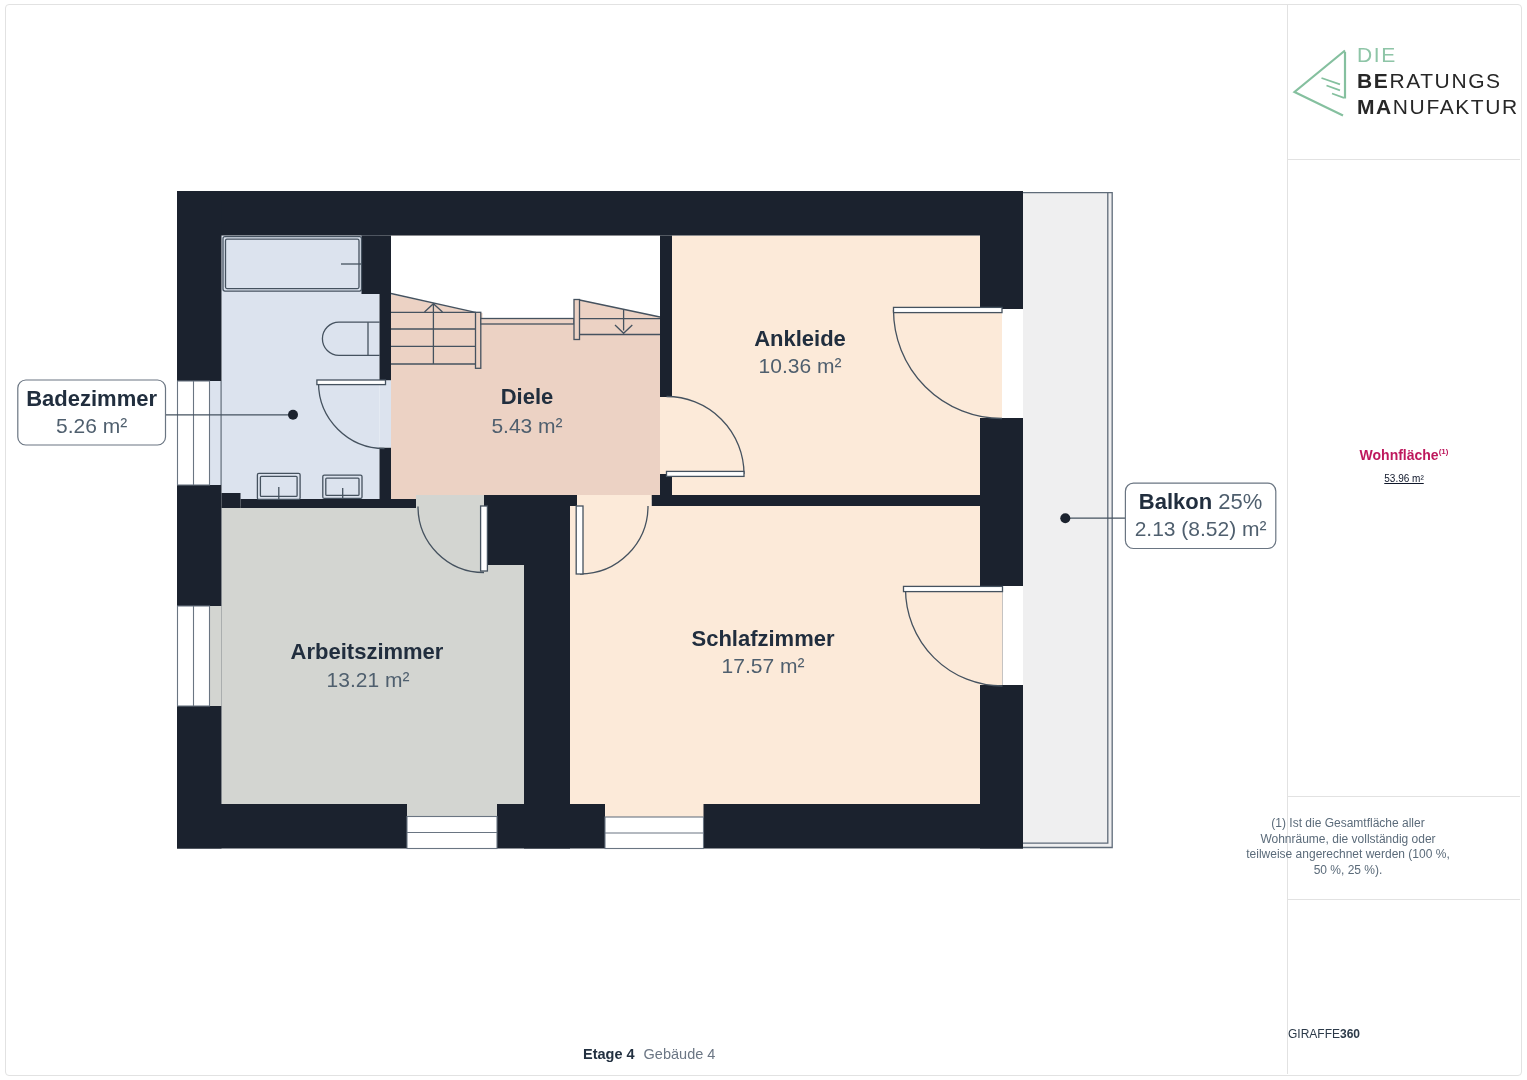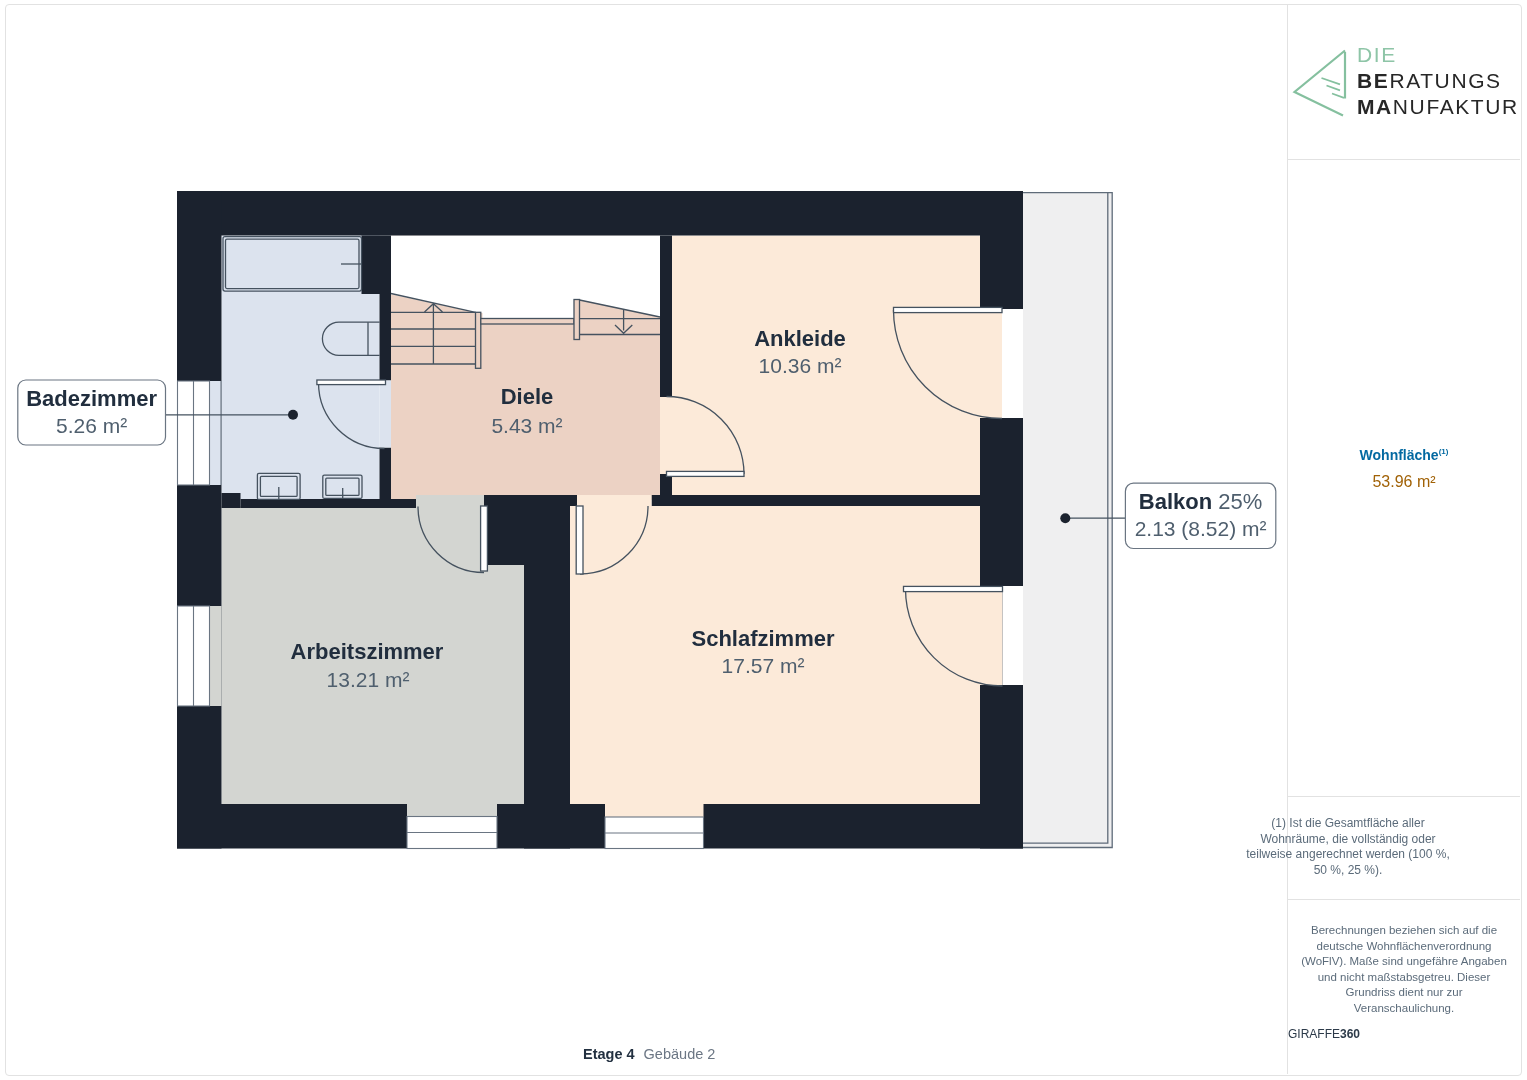--- a/index.html
+++ b/index.html
@@ -25,31 +25,30 @@
   <path d="M1345,52 L1345,98.5" stroke="#85c09f" stroke-width="2.2"></path>
   <path d="M1321.5,78 L1340,84.3 M1326.5,85.5 L1340,90.3 M1332,93.5 L1344,97.8" stroke="#85c09f" stroke-width="1.8"></path>
 </svg>
 
 <div class="abs" style="left:1357px;top:42px;font-size:21px;line-height:26px;letter-spacing:1.6px;color:#272727;">
   <div style="color:#8ec5a7;">DIE</div>
   <div><b>BE</b>RATUNGS</div>
   <div><b>MA</b>NUFAKTUR</div>
 </div>
 
-<div class="abs" style="left:1288px;top:447px;width:232px;text-align:center;font-size:14px;font-weight:bold;color:#0369a1;">Wohnfläche<span style="font-size:8px;vertical-align:6px;">(1)</span></div>
-
-<div class="abs" style="left:1288px;top:473px;width:232px;text-align:center;font-size:16px;color:#a16207;">53.96 m²</div>
+<div class="abs" style="left:1288px;top:447px;width:232px;text-align:center;font-size:14px;font-weight:bold;color:#be185d;">Wohnfläche<span style="font-size:8px;vertical-align:6px;">(1)</span></div>
+
+<div class="abs" style="left:1288px;top:473px;width:232px;text-align:center;font-size:10px;color:#0f172a;text-decoration:underline;">53.96 m²</div>
 
 <div class="abs" style="left:1232px;top:816px;width:232px;text-align:center;font-size:12px;line-height:15.5px;color:#5b6b7a;">(1) Ist die Gesamtfläche aller<br>Wohnräume, die vollständig oder<br>teilweise angerechnet werden (100&nbsp;%,<br>50&nbsp;%, 25&nbsp;%).</div>
 
-<div class="abs" style="left:1288px;top:923px;width:232px;text-align:center;font-size:11.5px;line-height:15.5px;color:#5b6b7a;">Berechnungen beziehen sich auf die<br>deutsche Wohnflächenverordnung<br>(WoFlV). Maße sind ungefähre Angaben<br>und nicht maßstabsgetreu. Dieser<br>Grundriss dient nur zur<br>Veranschaulichung.</div>
 
 <div class="abs" style="left:1288px;top:1027px;width:232px;font-size:12px;color:#2c3a49;">GIRAFFE<b>360</b></div>
 
-<div class="abs" style="left:583px;top:1046px;width:300px;font-size:14.5px;color:#223040;"><b>Etage 4</b><span style="display:inline-block;width:9px;"></span><span style="color:#6b7684;">Gebäude 2</span></div>
+<div class="abs" style="left:583px;top:1046px;width:300px;font-size:14.5px;color:#223040;"><b>Etage 4</b><span style="display:inline-block;width:9px;"></span><span style="color:#6b7684;">Gebäude 4</span></div>
 
 <svg class="abs" style="left:0;top:0;" width="1527" height="1080" viewBox="0 0 1527 1080" fill="none">
 
   <rect x="221.5" y="235.5" width="158" height="264" fill="#dce3ee"></rect>
 
   <rect x="391" y="235.5" width="269" height="264.5" fill="#ecd2c4"></rect>
 
   <rect x="672" y="235.5" width="308" height="260.5" fill="#fcead9"></rect>
 
   <rect x="570" y="506" width="410" height="298" fill="#fcead9"></rect>

